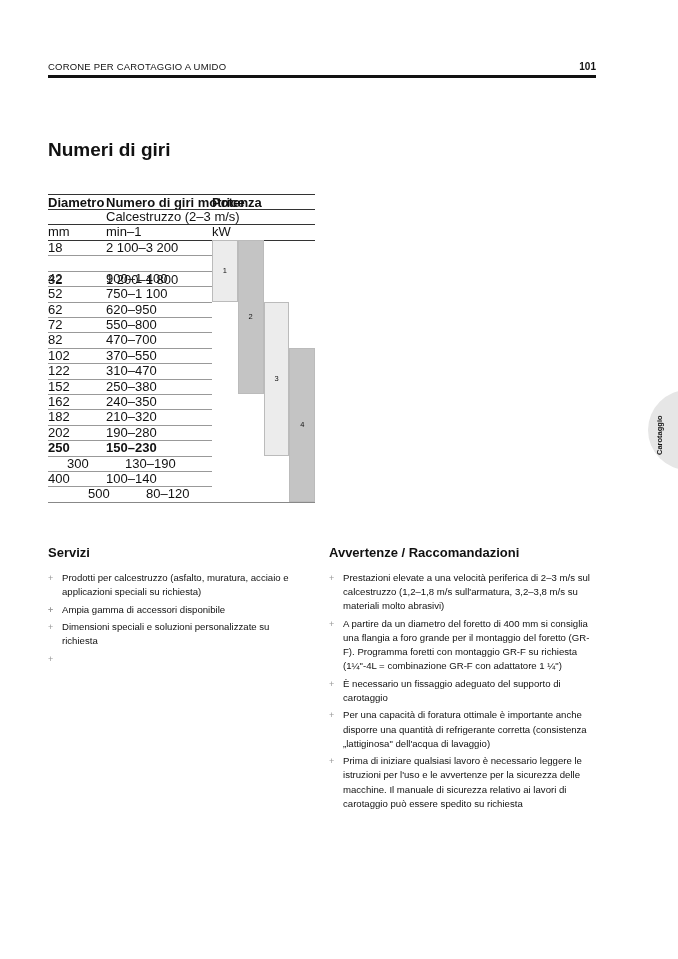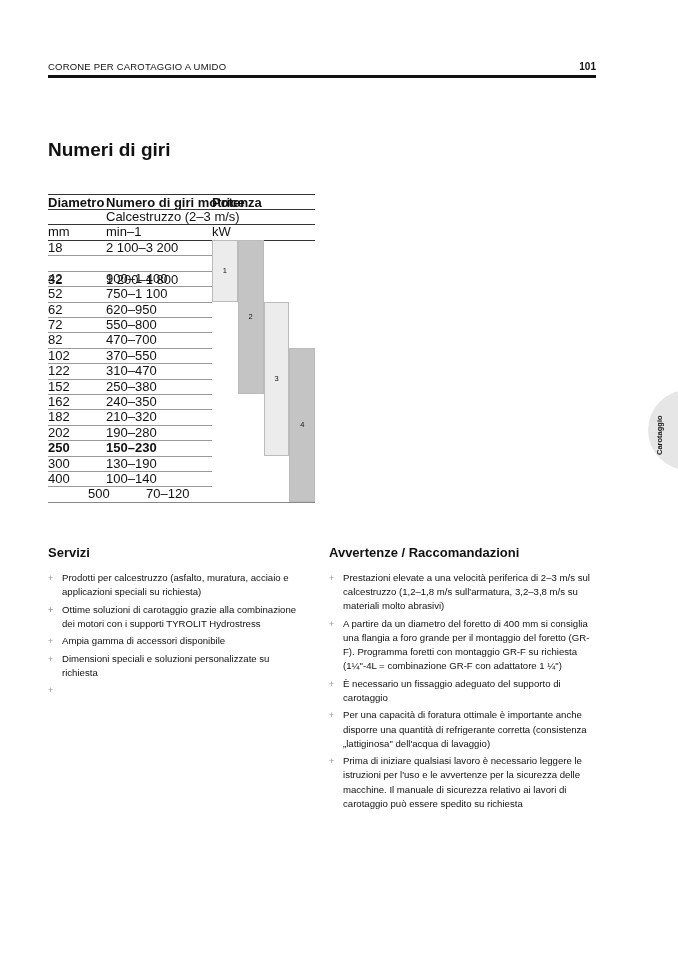--- a/index.html
+++ b/index.html
@@ -123,33 +123,33 @@
       <div class="row" style="top: 230.8px; width: 164px;">
         <span class="c1">202</span>
         <span class="c2">190–280</span>
       </div>
       <div class="rule" style="top: 246.2px; width: 164px;"></div>
       <div class="row" style="top: 246.2px; width: 164px; font-weight: bold;">
         <span class="c1">250</span>
         <span class="c2">150–230</span>
       </div>
       <div class="rule" style="top: 261.6px; width: 164px;"></div>
-      <div class="row" style="top: 261.6px; width: 164px;">
+      <div class="row" style="top: 261.6px; width: 164px; margin-left: 19px;">
         <span class="c1">300</span>
         <span class="c2">130–190</span>
       </div>
       <div class="rule" style="top: 277px; width: 164px;"></div>
       <div class="row" style="top: 277px; width: 164px;">
         <span class="c1">400</span>
         <span class="c2">100–140</span>
       </div>
       <div class="rule" style="top: 292.4px; width: 164px;"></div>
       <div class="row" style="top: 292.4px; width: 164px; margin-left: 40px;">
         <span class="c1">500</span>
-        <span class="c2">70–120</span>
+        <span class="c2">80–120</span>
       </div>
       <div class="rule" style="top: 307.8px; width: 267px; background: rgb(136, 136, 136);"></div>
     </div>
   <div id="bars">
       <div class="bar" style="left: 164px; width: 25.8px; top: 46px; height: 61.6px; background: rgb(236, 236, 236); border: 0.5px solid rgb(187, 187, 187); box-sizing: border-box;">
         <div class="bar-label" style="top: 24.8px;">1</div>
       </div>
       <div class="bar" style="left: 189.8px; width: 25.8px; top: 46px; height: 154px; background: rgb(196, 196, 196); border: 0.5px solid rgb(187, 187, 187); box-sizing: border-box;">
         <div class="bar-label" style="top: 71px;">2</div>
       </div>
@@ -159,21 +159,21 @@
       <div class="bar" style="left: 241.4px; width: 25.8px; top: 153.8px; height: 154px; background: rgb(196, 196, 196); border: 0.5px solid rgb(187, 187, 187); box-sizing: border-box;">
         <div class="bar-label" style="top: 71px;">4</div>
       </div>
     </div>
 </div>
 
 <h2 class="sec-title" style="left:48px;top:545px;">Servizi</h2>
 <ul class="list" id="servizi-list" style="left:48px;top:571px;width:250px;">
     <li><span class="plus">+</span><span>Prodotti per calcestruzzo (asfalto, muratura, acciaio e applicazioni speciali su richiesta)</span></li>
     <li><span class="plus">+</span></li>
-    <li><span class="plus">+</span><span>Ottime soluzioni di carotaggio grazie alla combinazione dei motori con i supporti TYROLIT Hydrostress</span></li>
+    <li><span class="plus">+</span></li>
     <li><span class="plus">+</span><span>Ampia gamma di accessori disponibile</span></li>
     <li><span class="plus">+</span><span>Dimensioni speciali e soluzioni personalizzate su richiesta</span></li>
     <li><span class="plus">+</span></li>
   </ul>
 
 <h2 class="sec-title" style="left:329px;top:545px;">Avvertenze / Raccomandazioni</h2>
 <ul class="list" id="avv-list" style="left:329px;top:571px;width:272px;">
     <li><span class="plus">+</span><span>Prestazioni elevate a una velocità periferica di 2–3 m/s sul calcestruzzo (1,2–1,8 m/s sull'armatura, 3,2–3,8 m/s su materiali molto abrasivi)</span></li>
     <li><span class="plus">+</span><span>A partire da un diametro del foretto di 400 mm si consiglia una flangia a foro grande per il montaggio del foretto (GR-F). Programma foretti con montaggio GR-F su richiesta (1¼"-4L = combinazione GR-F con adattatore 1 ¼")</span></li>
     <li><span class="plus">+</span><span>È necessario un fissaggio adeguato del supporto di carotaggio</span></li>

